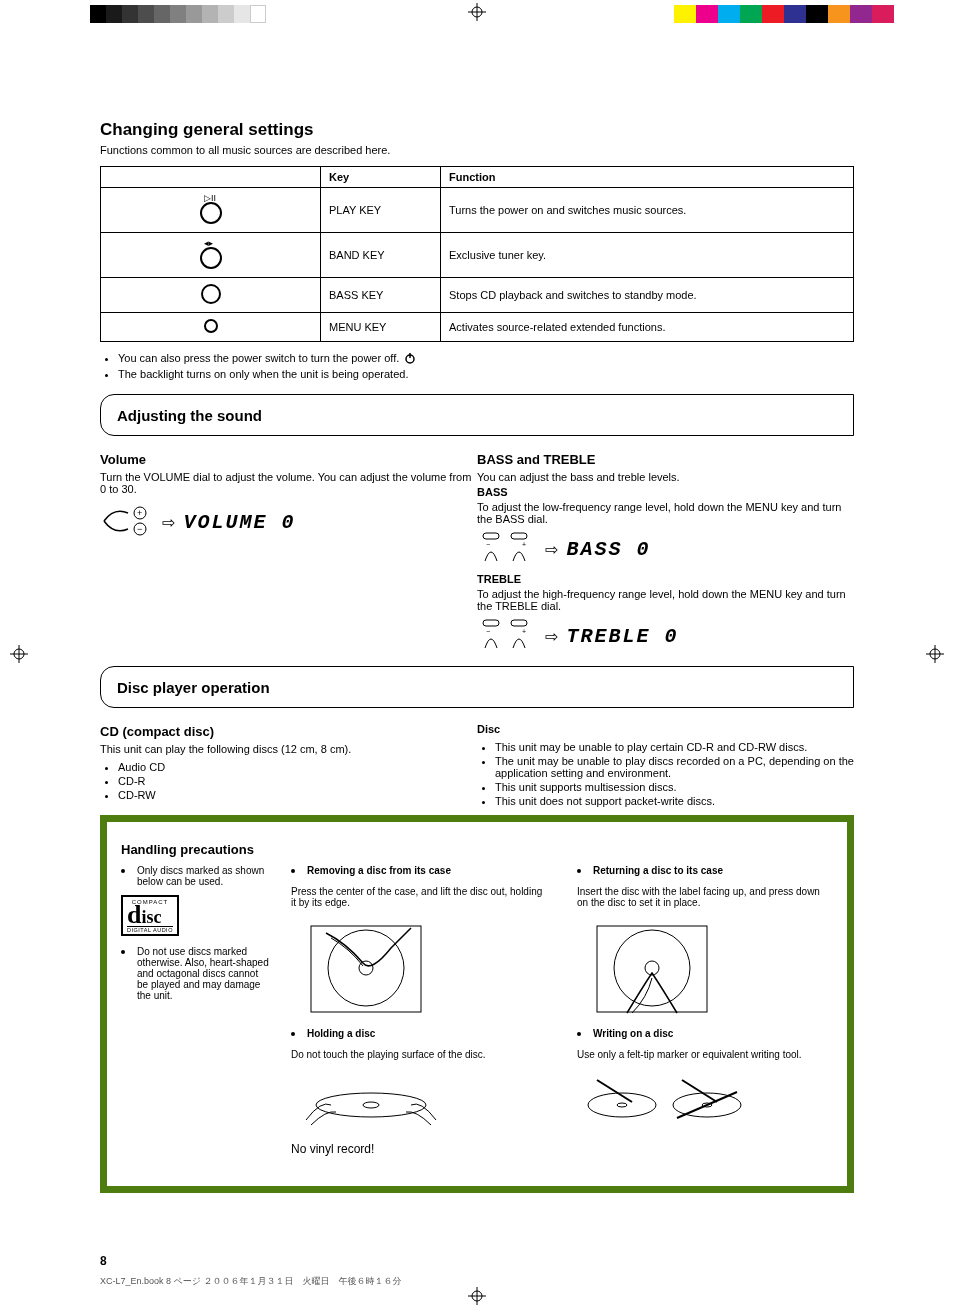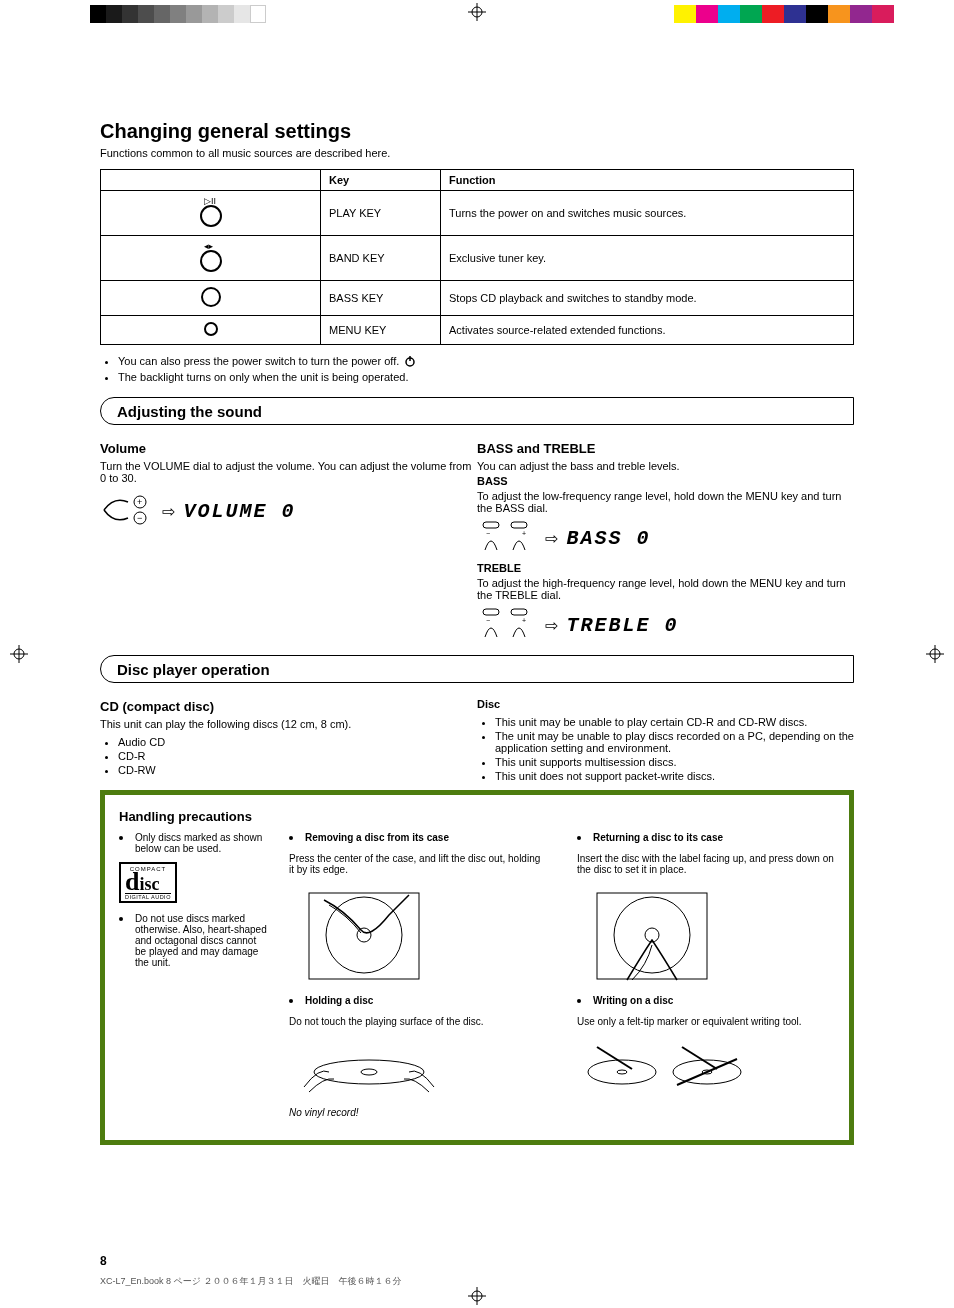--- a/index.html
+++ b/index.html
@@ -40,21 +40,21 @@
   .reg-right { position:absolute; right:10px; top:50%; transform:translateY(-50%);}
 
   .page {
     position: absolute;
     left: 100px;
     top: 120px;
     width: 754px;
   }
 
   h1.title {
-    font-size: 20px;
+    font-size: 17px;
     font-weight: bold;
     margin: 0 0 4px 0;
   }
   .subtext {
     font-size: 11px;
     margin: 0 0 10px 0;
   }
 
   table.func {
     border-collapse: collapse;
@@ -71,21 +71,21 @@
   table.func th { font-weight: bold; text-align: left; }
   .icon-cell { text-align: center; width: 220px; }
   .btn-circle { display:inline-block; vertical-align:middle;}
 
   ul.bullets { margin: 4px 0 14px 18px; padding:0; font-size:11px;}
   ul.bullets li { margin: 2px 0; }
 
   .section-bar {
     border: 1px solid #000;
     border-radius: 14px 0 0 14px;
-    height: 28px;
+    height: 42px;
     display: flex;
     align-items: center;
     padding-left: 16px;
     font-weight: bold;
     font-size: 15px;
     margin: 6px 0 12px 0;
   }
 
   .cols { display: flex; }
   .col { flex: 1; font-size: 11px; }
@@ -99,23 +99,23 @@
     font-style: italic;
     text-align: center;
   }
   .dial-row { display:flex; align-items:center; gap:8px; margin:6px 0;}
   .arrow { font-size: 16px; }
 
   .disc-bullets { margin: 6px 0 8px 18px; padding:0; font-size:11px;}
   .disc-bullets li { margin:2px 0;}
 
   .disc-box {
-    border: 5px solid #4d7c0f;
+    border: 7px solid #4d7c0f;
     width: 100%;
-    padding: 12px 14px;
+    padding: 18px 14px;
   }
   .disc-box h3 { font-size:13px; font-weight:bold; margin:2px 0 6px 0;}
   .disc-inner { display:flex; gap:20px;}
   .disc-left { width:150px; font-size:10px;}
   .disc-right { flex:1; font-size:10px;}
   .dr-cols { display:flex; gap:30px;}
   .dr-col { flex:1;}
 
   .cd-logo {
     border:2px solid #000;
@@ -423,21 +423,21 @@
                 <span class="dot"></span>
                 <b>Holding a disc</b>
               </div>
             <p>Do not touch the playing surface of the disc.</p>
             <svg class="illus" width="160" height="60">
               <ellipse cx="80" cy="35" rx="55" ry="12" fill="none" stroke="#000"></ellipse>
               <ellipse cx="80" cy="35" rx="8" ry="3" fill="none" stroke="#000"></ellipse>
               <path d="M15 50 Q30 30, 40 35 M145 50 Q130 30, 120 35" fill="none" stroke="#000"></path>
               <path d="M20 55 Q35 40, 45 42 M140 55 Q125 40, 115 42" fill="none" stroke="#000"></path>
             </svg>
-            <p style="font-size:10px;font-style:italic;">No vinyl record!</p>
+            <p style="font-size:12px;">No vinyl record!</p>
           </div>
           <div class="dr-col">
             <div class="label-line">
                 <span class="dot"></span>
                 <b>Writing on a disc</b>
               </div>
             <p>Use only a felt-tip marker or equivalent writing tool.</p>
             <svg class="illus" width="170" height="60">
               <ellipse cx="45" cy="35" rx="34" ry="12" fill="none" stroke="#000"></ellipse>
               <ellipse cx="45" cy="35" rx="5" ry="2" fill="none" stroke="#000"></ellipse>

